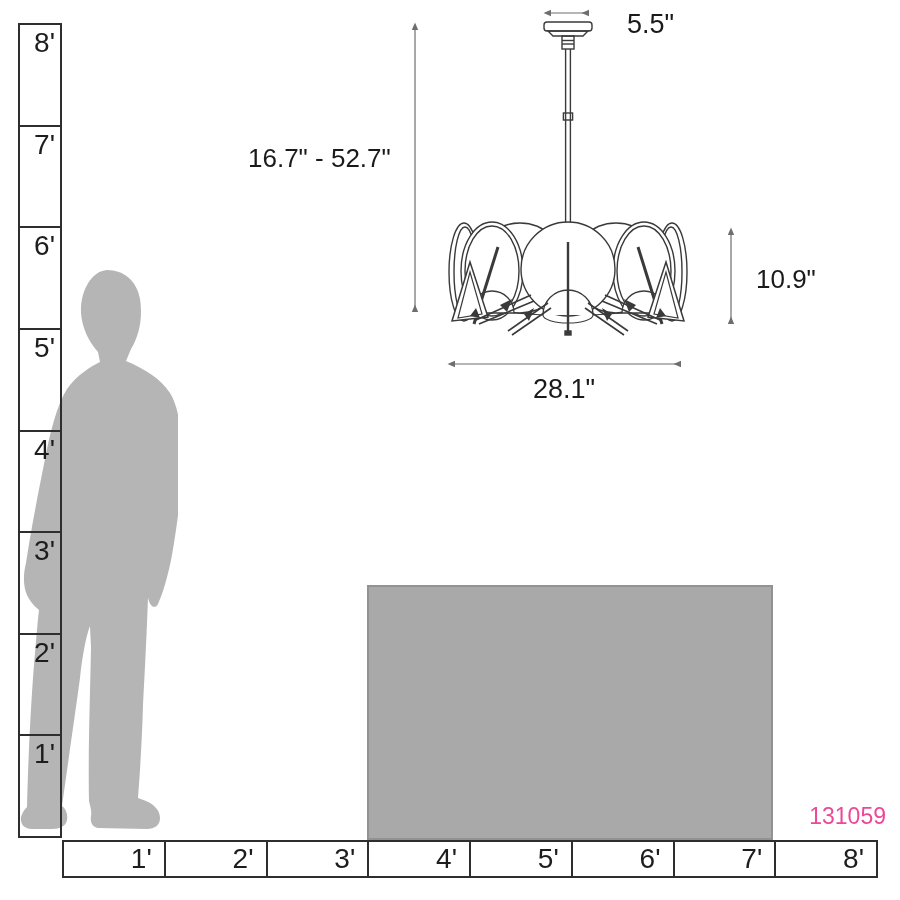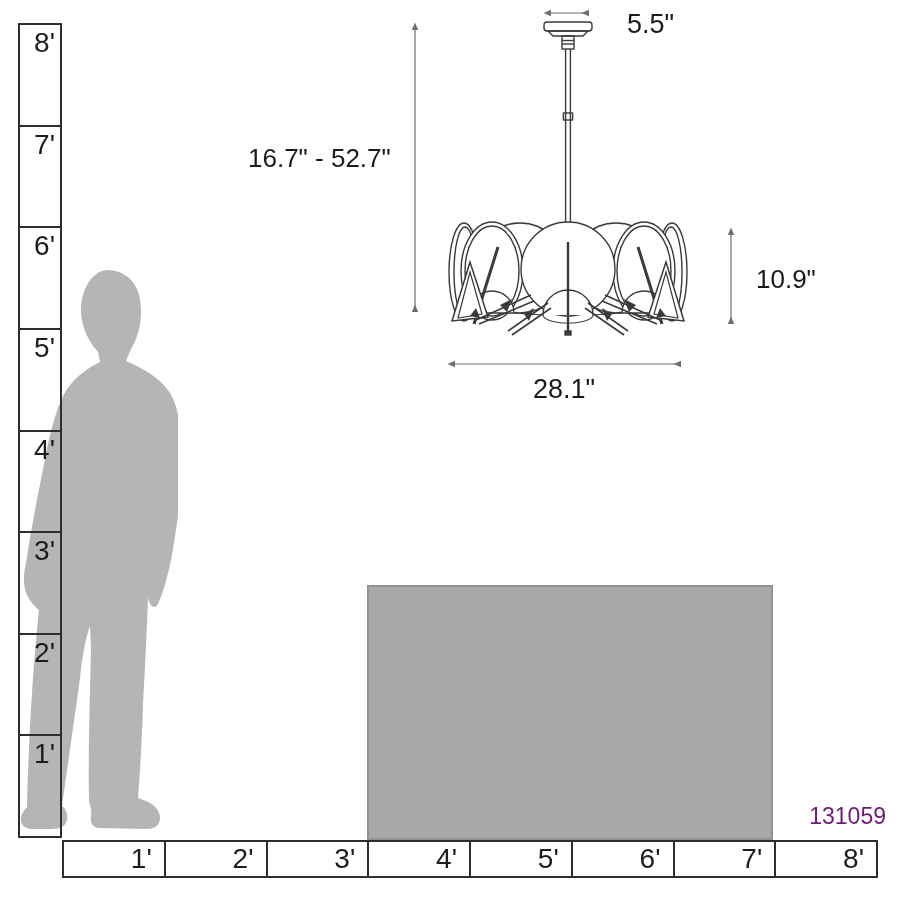--- a/index.html
+++ b/index.html
@@ -44,21 +44,21 @@
   }
   .fixture{position:absolute;left:410px;top:0;z-index:2;}
   
   .dim-label{position:absolute;font-size:26px;line-height:1.2;color:#1a1a1a;z-index:4;white-space:nowrap;}
   .lbl-canopy{left:627px;top:8px;font-size:27px;}
   .lbl-range{left:248px;top:143px;}
   .lbl-fheight{left:756px;top:264px;}
   .lbl-fwidth{left:533px;top:373px;font-size:27px;}
   .sku{
     position:absolute;left:770px;top:803px;width:116px;text-align:right;
-    font-size:23px;color:#701a75;z-index:4;
+    font-size:23px;color:#ec4899;z-index:4;
   }
 </style>
 </head>
 <body>
 
 <div class="canvas">
 
   <svg class="man" width="168" height="572" viewBox="0 0 168 572">
     <path style="fill:var(--silhouette,#b5b5b5)" d="
       M 97 2

